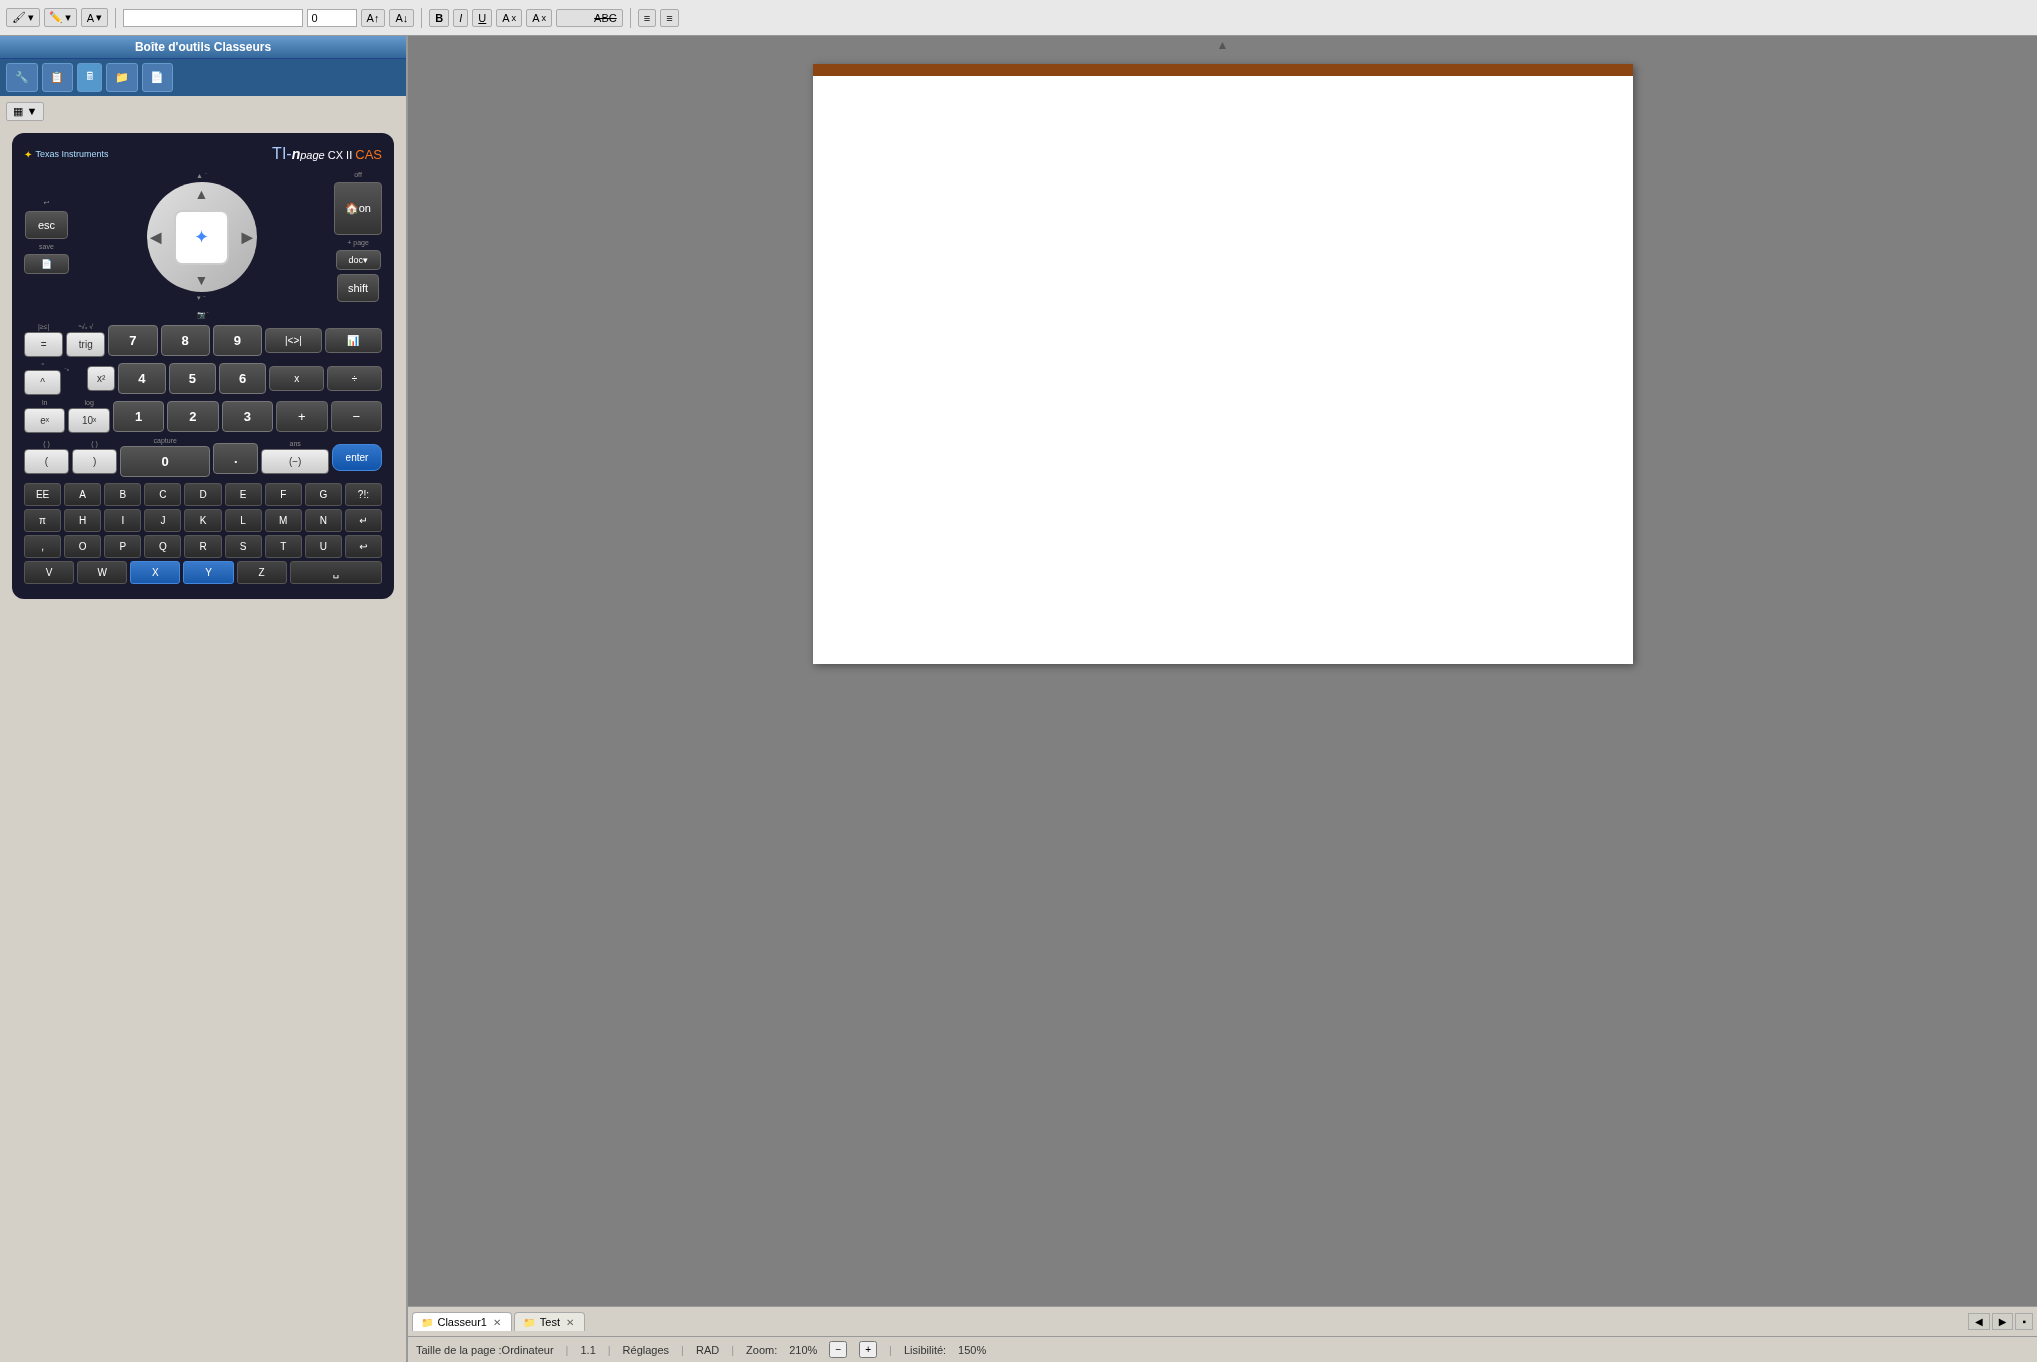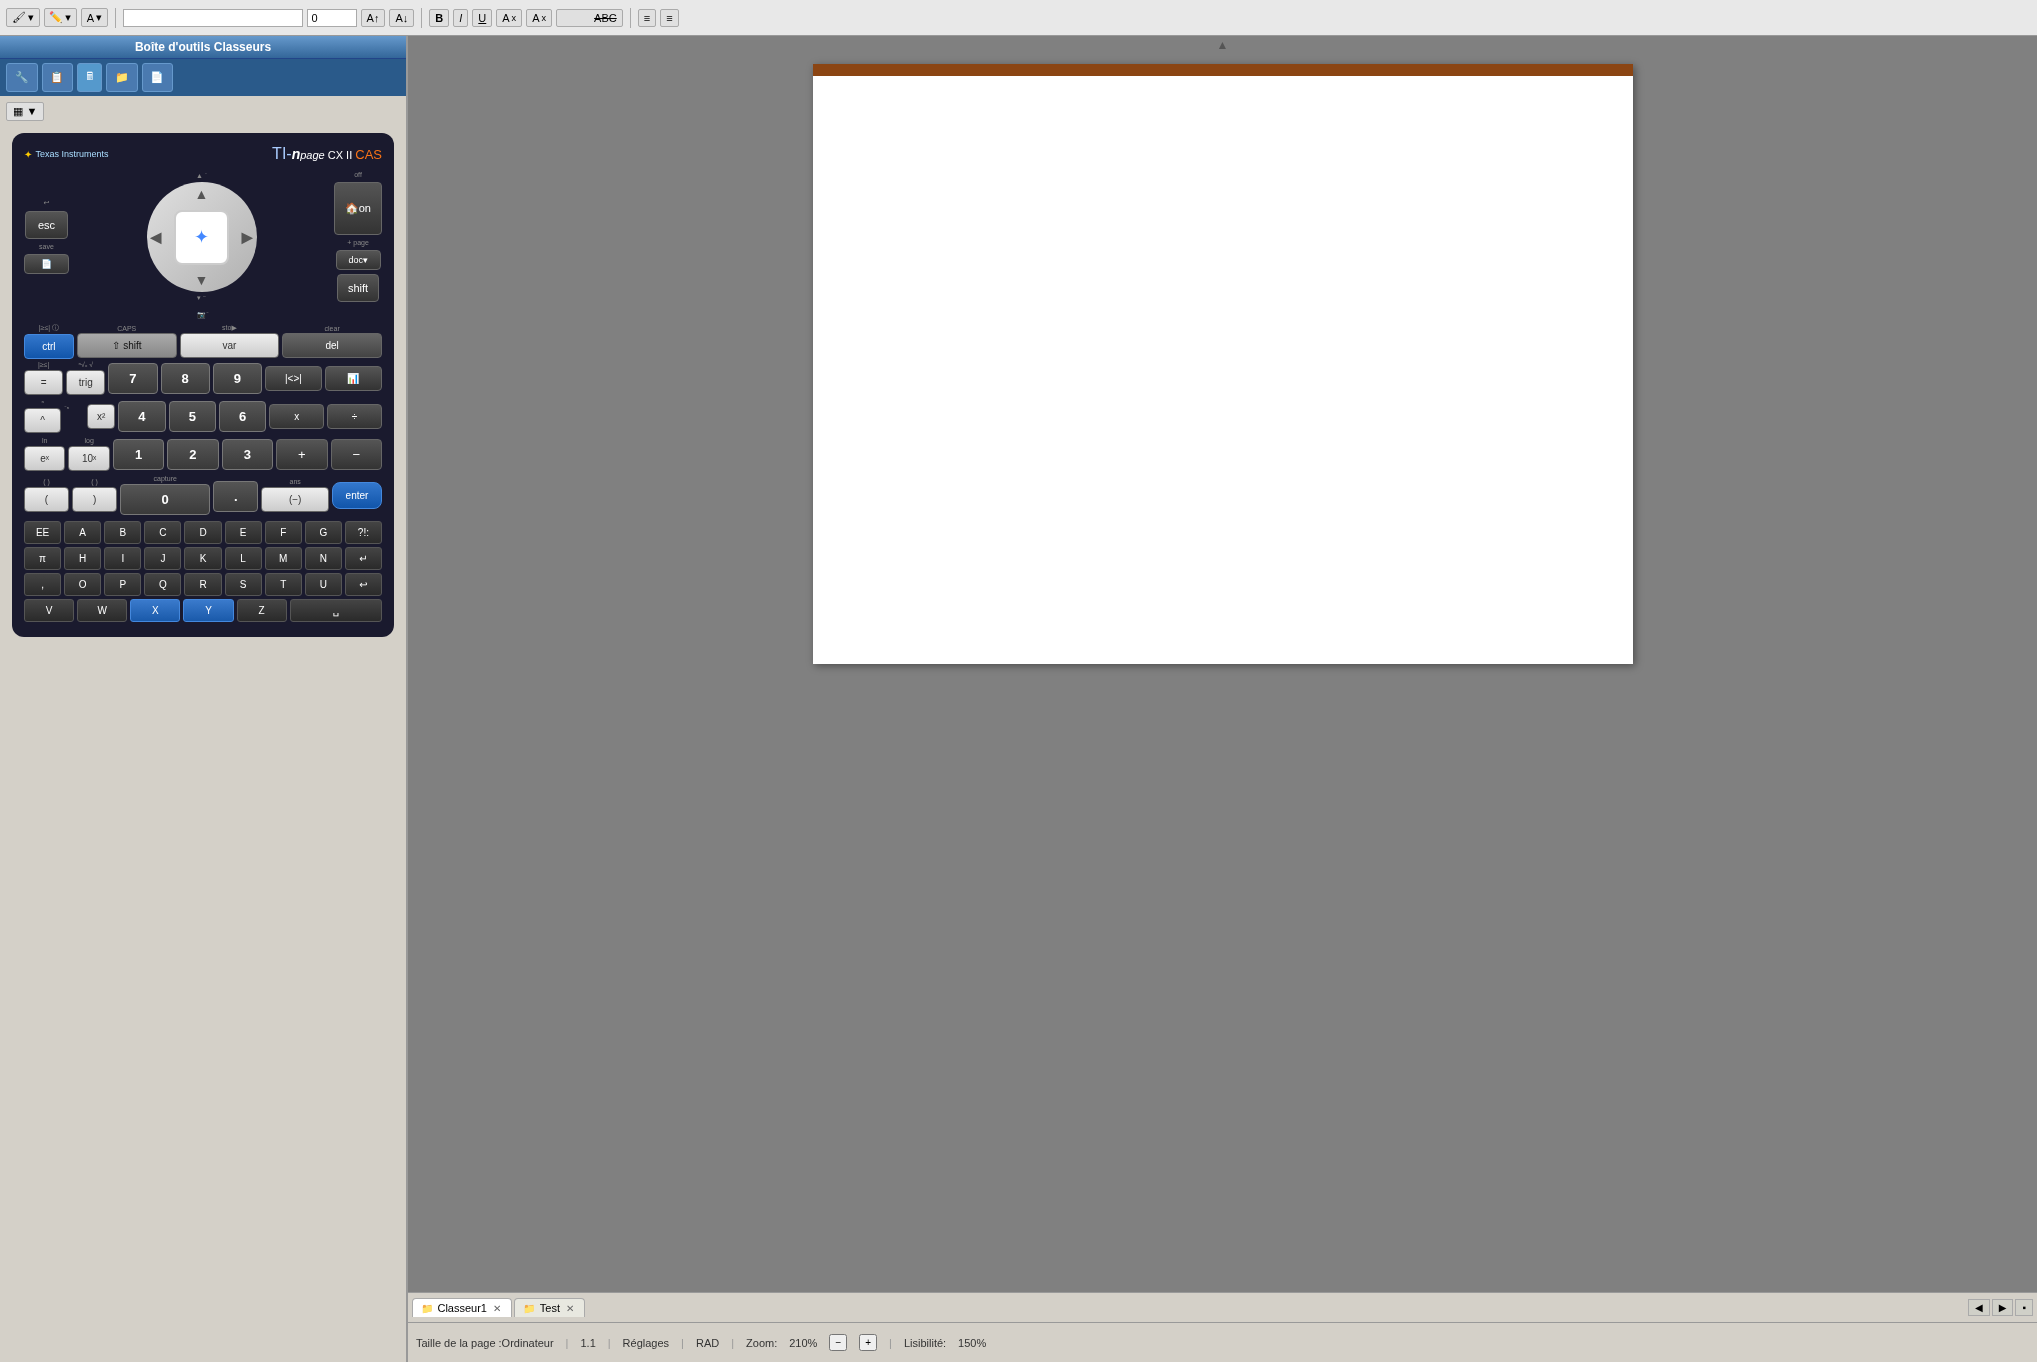--- a/index.html
+++ b/index.html
@@ -368,21 +368,21 @@
     }
 
     
     .status-bar {
       background: #d4d0c8;
       border-top: 1px solid #999;
       display: flex;
       align-items: center;
       padding: 2px 8px;
       gap: 12px;
-      height: 40px;
+      height: 26px;
       font-size: 11px;
     }
     .status-item { color: #333; }
     .status-separator { color: #999; }
 
     .calc-small-label {
       font-size: 7px;
       color: #888;
       text-align: center;
     }
@@ -498,38 +498,20 @@
             <div class="calc-small-label">+ page</div>
             <button class="side-btn">doc▾</button>
             <button class="menu-btn">shift</button>
           </div>
         </div>
 
         <div style="text-align:center; margin-bottom:4px;">
           <span class="calc-small-label">📷⁻</span>
         </div>
 
-        <div style="display:flex; gap:3px; margin-bottom:2px; align-items:center;">
-          <div style="flex:1; display:flex; flex-direction:column; gap:1px;">
-            <div class="calc-small-label">|≥≤| ⓘ</div>
-            <button class="calc-btn blue">ctrl</button>
-          </div>
-          <div style="flex:2; display:flex; flex-direction:column; gap:1px;">
-            <div class="calc-small-label">CAPS</div>
-            <button class="calc-btn light-gray">⇧ shift</button>
-          </div>
-          <div style="flex:2; display:flex; flex-direction:column; gap:1px;">
-            <div class="calc-small-label">sto▶</div>
-            <button class="calc-btn white-btn">var</button>
-          </div>
-          <div style="flex:2; display:flex; flex-direction:column; gap:1px;">
-            <div class="calc-small-label">clear</div>
-            <button class="calc-btn dark-gray" style="background:linear-gradient(to bottom,#666,#444);">del</button>
-          </div>
-        </div>
 
         <div class="calc-row">
           <div style="display:flex; flex-direction:column; gap:2px; flex:1;">
             <div class="calc-small-label">|≥≤|</div>
             <button class="calc-btn white-btn">=</button>
           </div>
           <div style="display:flex; flex-direction:column; gap:2px; flex:1;">
             <div class="calc-small-label">ⁿ√ₓ √</div>
             <button class="calc-btn white-btn">trig</button>
           </div>

